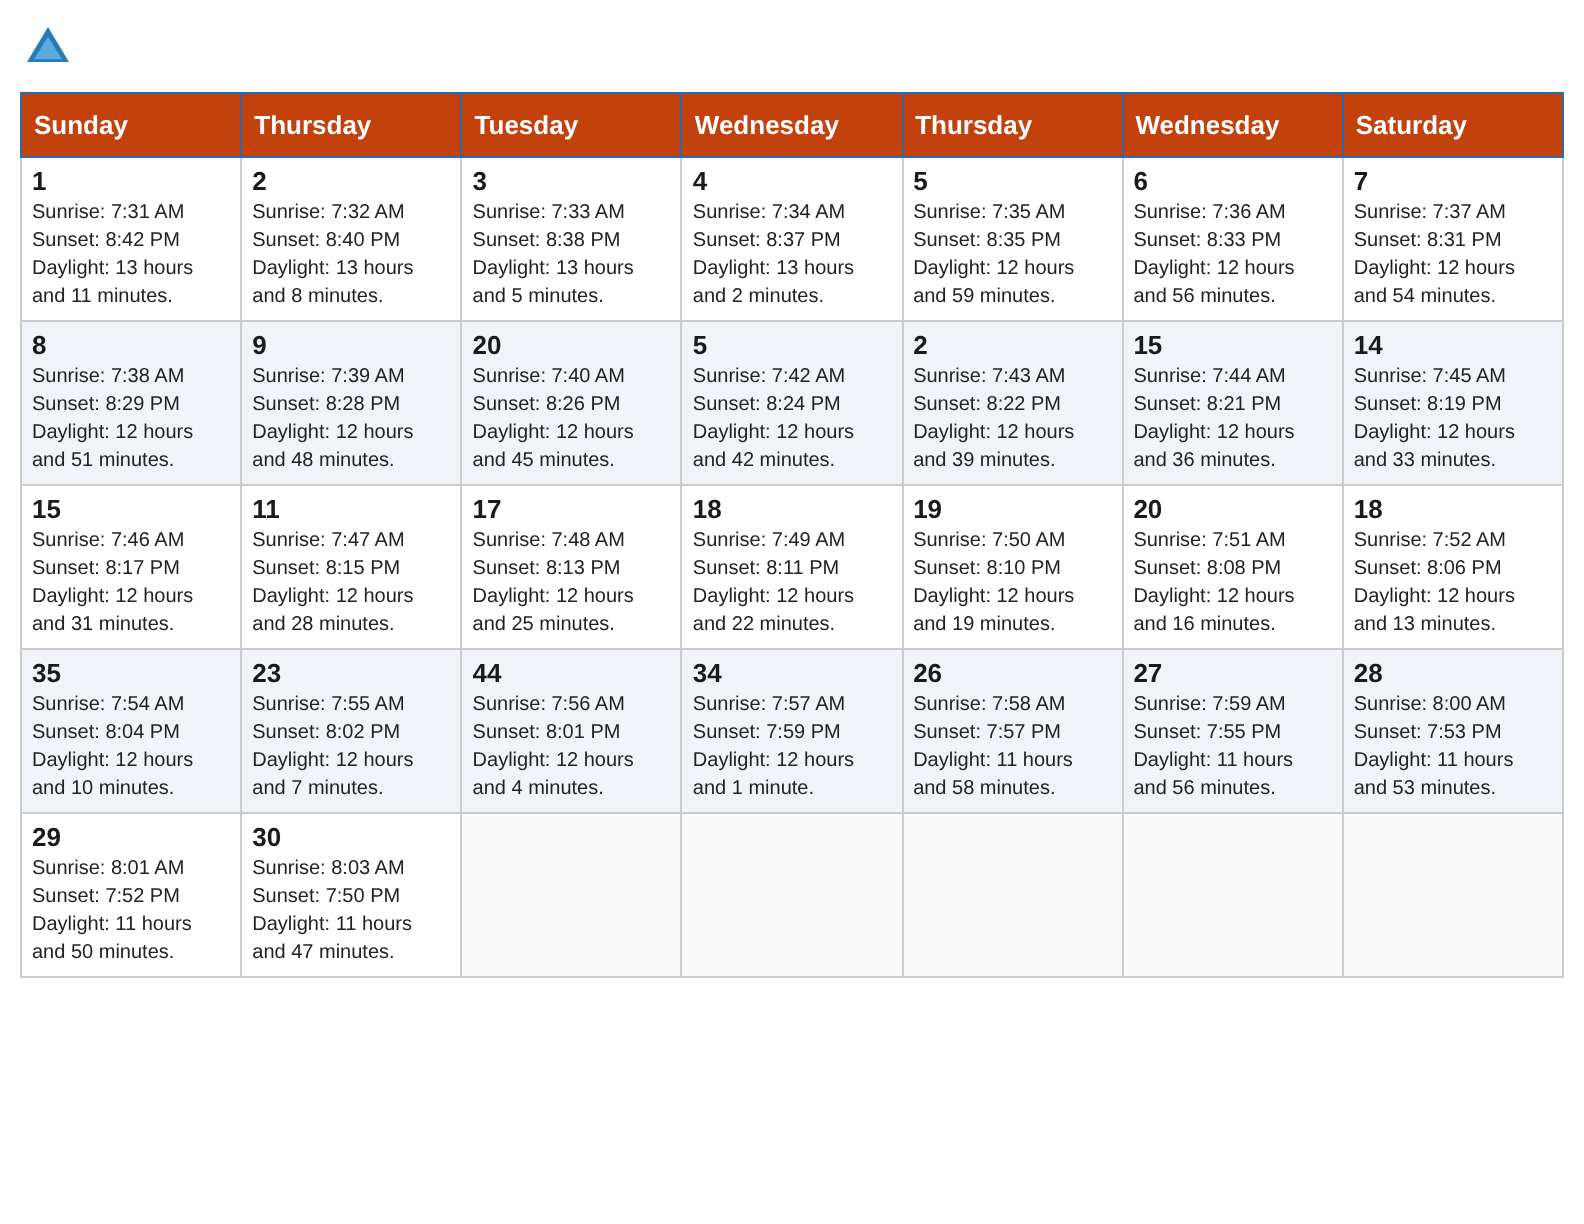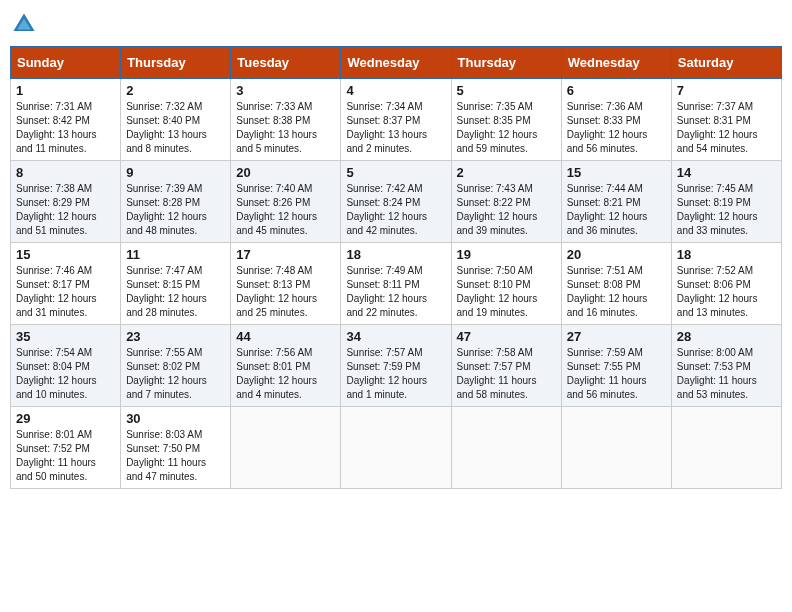--- a/index.html
+++ b/index.html
@@ -220,21 +220,21 @@
       </td>
         <td>
         <span class="day-number">44</span>
         <span class="day-info">Sunrise: 7:56 AM<br>Sunset: 8:01 PM<br>Daylight: 12 hours and 4 minutes.</span>
       </td>
         <td>
         <span class="day-number">34</span>
         <span class="day-info">Sunrise: 7:57 AM<br>Sunset: 7:59 PM<br>Daylight: 12 hours and 1 minute.</span>
       </td>
         <td>
-        <span class="day-number">47</span>
+        <span class="day-number">26</span>
         <span class="day-info">Sunrise: 7:58 AM<br>Sunset: 7:57 PM<br>Daylight: 11 hours and 58 minutes.</span>
       </td>
         <td>
         <span class="day-number">27</span>
         <span class="day-info">Sunrise: 7:59 AM<br>Sunset: 7:55 PM<br>Daylight: 11 hours and 56 minutes.</span>
       </td>
         <td>
         <span class="day-number">28</span>
         <span class="day-info">Sunrise: 8:00 AM<br>Sunset: 7:53 PM<br>Daylight: 11 hours and 53 minutes.</span>
       </td>

